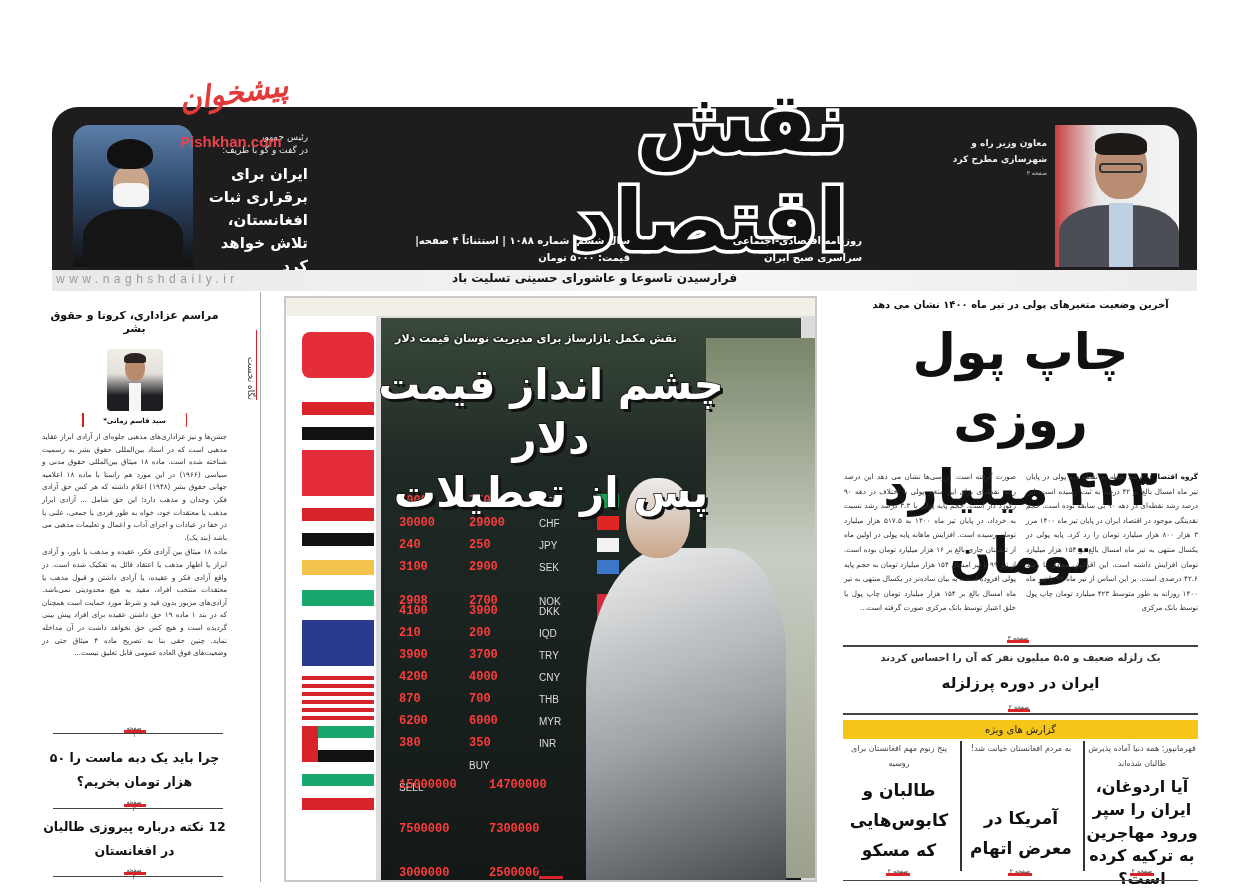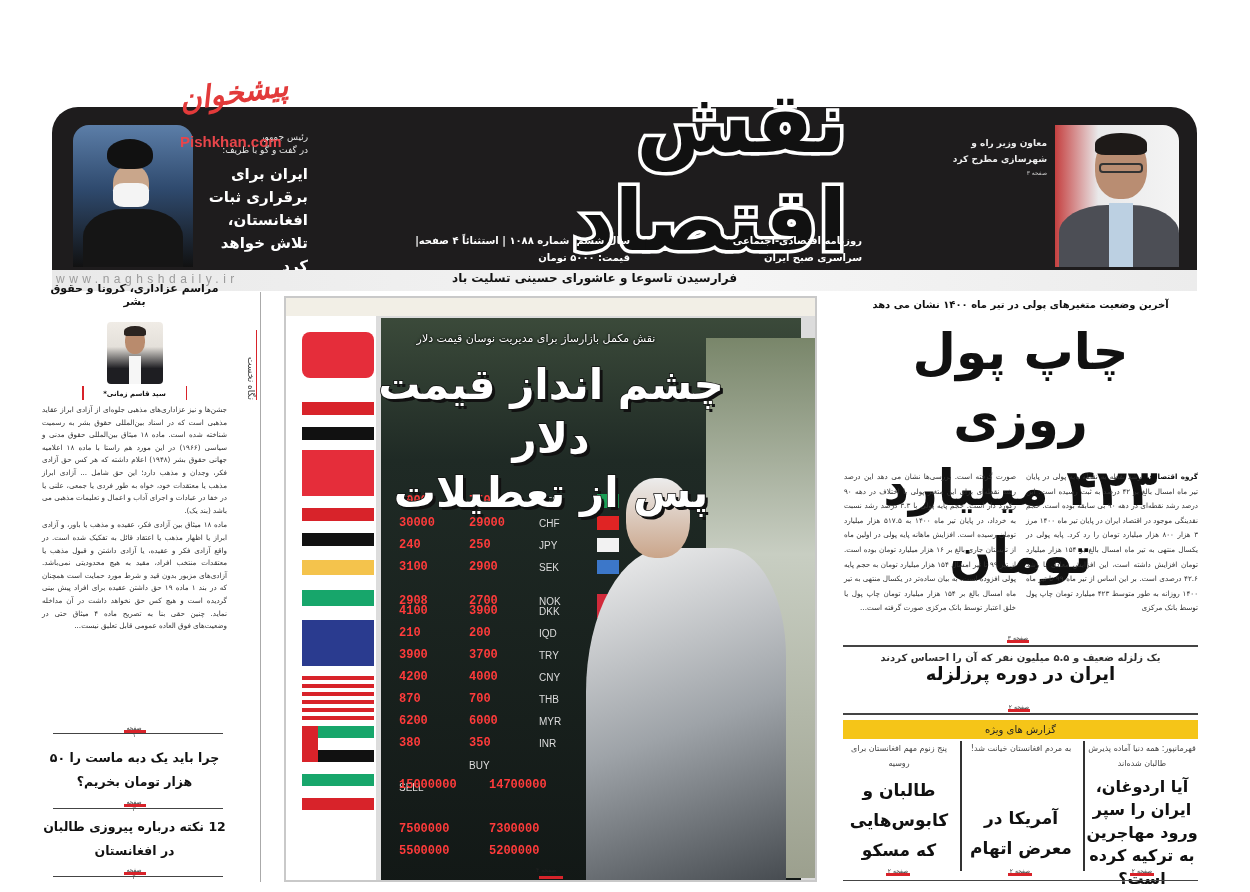--- a/index.html
+++ b/index.html
@@ -51,21 +51,21 @@
   .rc-headline { font-size: 50px; font-weight: bold; text-align: center; line-height: 68px; margin-top: 8px; letter-spacing: -2px; }
   .rc-body { position: absolute; top: 178px; left: 0; width: 355px; display: flex; gap: 10px; }
   .rc-body p { width: 172px; font-size: 7.2px; line-height: 14.6px; text-align: justify; color: #333; }
   .rc-body p b { color: #111; }
   .rule { position: absolute; height: 1.5px; background: #444; }
   .pref { position: absolute; font-size: 6px; color: #333; text-align: center; }
   .pref-bar { position: absolute; height: 3px; background: #d8232a; }
 
   .quake { position: absolute; left: 843px; top: 652px; width: 355px; direction: rtl; text-align: center; }
   .quake .k { font-size: 10px; font-weight: bold; color: #333; }
-  .quake .h { font-size: 18px; font-weight: bold; margin-top: 0; }
+  .quake .h { font-size: 15px; font-weight: bold; margin-top: 11px; }
 
   .special-bar { position: absolute; left: 843px; top: 720px; width: 355px; height: 19px; background: #f5c518; direction: rtl; text-align: center; font-size: 10px; color: #222; line-height: 19px; }
   .special { position: absolute; top: 741px; direction: rtl; text-align: center; }
   .special .k { font-size: 8px; color: #444; line-height: 15px; }
   .special .h { font-size: 16px; font-weight: bold; line-height: 23px; margin-top: 4px; }
   .vline { position: absolute; width: 1.5px; background: #333; }
 
   
   .center-photo { position: absolute; left: 284px; top: 296px; width: 533px; height: 586px; background: #dcdcdc; border: 2px solid #c9c9c9; overflow: hidden; }
   .cp-topflags { position: absolute; left: 0; top: 0; width: 100%; height: 18px; background: #f2efe6; }
@@ -74,28 +74,28 @@
   .board { position: absolute; left: 95px; top: 20px; width: 420px; height: 570px; background: linear-gradient(180deg, #3b4a3a 0%, #1f2a25 25%, #121816 100%); }
   .board-row { position: absolute; left: 18px; height: 22px; width: 230px; display: flex; align-items: center; font-size: 12px; font-family: "Liberation Mono", monospace; }
   .board-row .sell { width: 70px; color: #ff3b3b; font-weight: bold; }
   .board-row .buy { width: 70px; color: #ff3b3b; font-weight: bold; }
   .board-row .cur { width: 50px; color: #ddd; font-family: "Liberation Sans", sans-serif; font-size: 10px; }
   .board-row .mini { width: 22px; height: 14px; margin-left: 8px; }
   .man { position: absolute; left: 300px; top: 180px; width: 240px; height: 420px; }
   .man .head { position: absolute; left: 40px; top: 0; width: 64px; height: 80px; border-radius: 45%; background: linear-gradient(180deg, #ececec, #caa58a); }
   .man .body { position: absolute; left: 0; top: 70px; width: 200px; height: 360px; border-radius: 40% 30% 0 0; background: linear-gradient(160deg, #f0f0f0, #9ea3a8 50%, #3a3f44); }
   .window-bg { position: absolute; left: 420px; top: 40px; width: 113px; height: 540px; background: linear-gradient(180deg, #79866a, #c8cec2 40%, #9ca08e); }
-  .cp-kicker { position: absolute; left: 40px; top: 34px; width: 420px; direction: rtl; text-align: center; font-size: 11px; font-weight: normal; color: #fff; text-shadow: 0 0 3px #000, 0 0 2px #000; }
+  .cp-kicker { position: absolute; left: 40px; top: 34px; width: 420px; direction: rtl; text-align: center; font-size: 11px; font-weight: bold; color: #fff; text-shadow: 0 0 3px #000, 0 0 2px #000; }
   .cp-headline { position: absolute; left: 50px; top: 60px; width: 430px; direction: rtl; text-align: center; font-size: 42px; line-height: 54px; font-weight: bold; color: #fff; letter-spacing: -1px;
     -webkit-text-stroke: 1.5px #111; paint-order: stroke fill; text-shadow: 3px 3px 0 #111; }
   .cp-pref { position: absolute; left: 250px; top: 568px; font-size: 6px; color: #222; }
   .cp-bar { position: absolute; left: 253px; top: 578px; width: 24px; height: 3px; background: #d8232a; }
 
   
-  .left-col { position: absolute; left: 42px; top: 276px; width: 185px; direction: rtl; }
+  .left-col { position: absolute; left: 42px; top: 303px; width: 185px; direction: rtl; }
   .lc-title { font-size: 11px; font-weight: bold; text-align: center; margin-top: 6px; }
   .lc-photo { width: 56px; height: 62px; margin: 14px auto 0; border-radius: 4px; background: linear-gradient(180deg, #f0ece6 0%, #e4e0da 40%, #1e1e22 75%); position: relative; overflow: hidden; }
   .lc-photo .face { position: absolute; left: 18px; top: 6px; width: 20px; height: 26px; border-radius: 45%; background: #b98b6d; }
   .lc-photo .hair { position: absolute; left: 17px; top: 4px; width: 22px; height: 10px; border-radius: 50% 50% 20% 20%; background: #2b2420; }
   .lc-photo .shirt { position: absolute; left: 22px; top: 34px; width: 12px; height: 28px; background: #f6f6f6; }
   .lc-author { font-size: 7px; font-weight: bold; text-align: center; margin-top: 6px; position: relative; }
   .lc-author:before, .lc-author:after { content: ""; position: absolute; top: -4px; width: 1.5px; height: 14px; background: #d8232a; }
   .lc-author:before { right: 40px; } .lc-author:after { left: 40px; }
   .lc-body { font-size: 7.2px; line-height: 12.6px; text-align: justify; color: #333; margin-top: 6px; }
   .side-tag { position: absolute; left: 243px; top: 330px; width: 14px; height: 70px; writing-mode: vertical-rl; direction: rtl; font-size: 9px; color: #444; border-right: 1.5px solid #d8232a; padding-top: 4px; }
@@ -291,23 +291,23 @@
         <span class="cur" style="width:70px;">BUY</span>
       </div>
     <div class="board-row" style="top:456px;">
         <span class="sell" style="width:90px;">15000000</span>
         <span class="buy" style="width:90px;">14700000</span>
       </div>
     <div class="board-row" style="top:500px;">
         <span class="sell" style="width:90px;">7500000</span>
         <span class="buy" style="width:90px;">7300000</span>
       </div>
-    <div class="board-row" style="top:522px;">
-        <span class="sell" style="width:90px;">5500000</span>
-        <span class="buy" style="width:90px;">5200000</span>
+    <div class="board-row" style="top:544px;">
+        <span class="sell" style="width:90px;">3000000</span>
+        <span class="buy" style="width:90px;">2500000</span>
       </div>
   </div>
   <div class="window-bg"></div>
   <div class="man">
       <div class="body"></div>
       <div class="head"></div>
     </div>
   <div class="cp-kicker">نقش مکمل بازارساز برای مدیریت نوسان قیمت دلار</div>
   <div class="cp-headline">
     <div>چشم انداز قیمت دلار</div>

